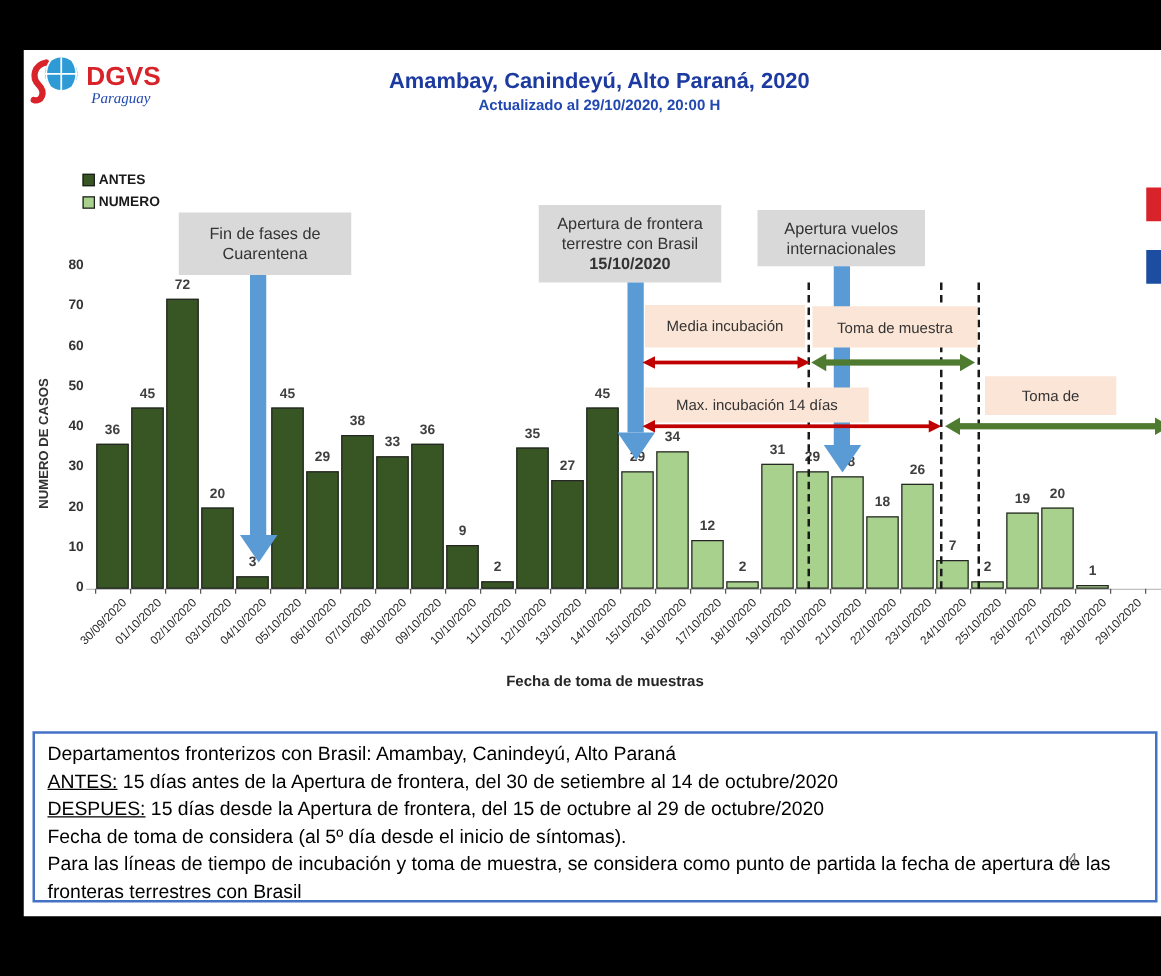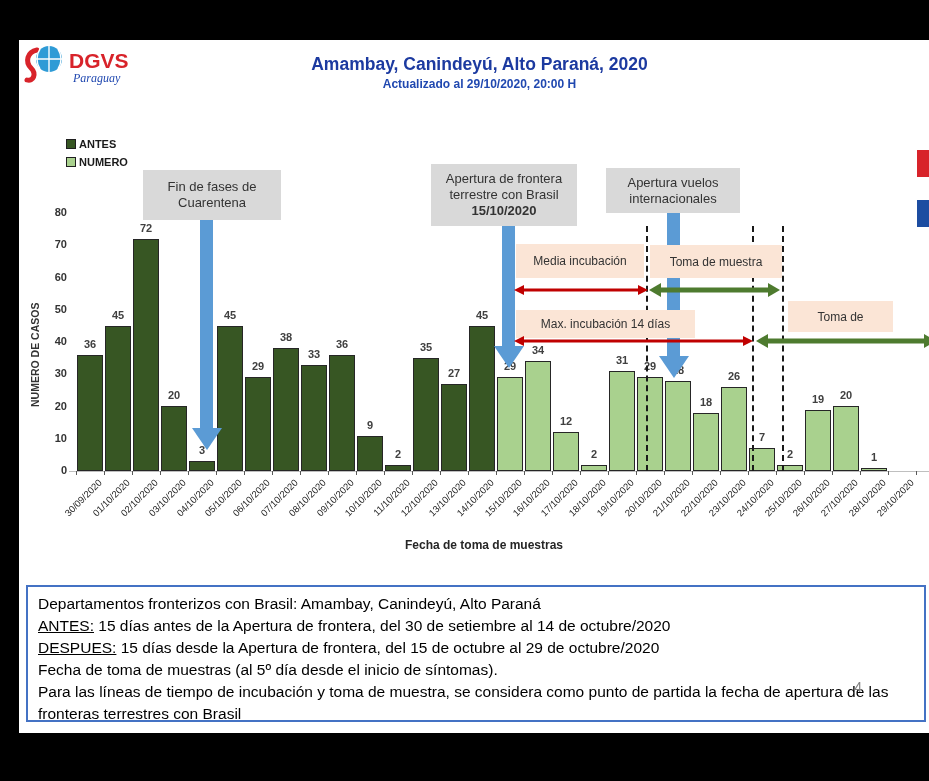--- a/index.html
+++ b/index.html
@@ -273,18 +273,18 @@
       <span class="shaft"></span>
         <span class="head-l"></span>
         <span class="head-r"></span>
     </div>
   </div>
 
   <div id="footer-box">
     <div>Departamentos fronterizos con Brasil: Amambay, Canindeyú, Alto Paraná</div>
     <div><span class="u">ANTES:</span><span> 15 días antes de la Apertura de frontera, del  30 de setiembre al 14 de octubre/2020</span></div>
     <div><span class="u">DESPUES:</span><span> 15 días desde la Apertura de frontera, del 15 de octubre al 29 de octubre/2020</span></div>
-    <div>Fecha de toma de muestras (al 5º día desde el inicio de síntomas).</div>
+    <div>Fecha de toma de considera (al 5º día desde el inicio de síntomas).</div>
     <div>Para las líneas de tiempo de incubación y toma de muestra, se considera como punto de partida la fecha de apertura de las fronteras terrestres con Brasil</div>
     <div id="page-num">4</div>
   </div>
 
 </div>
 
 </body></html>

